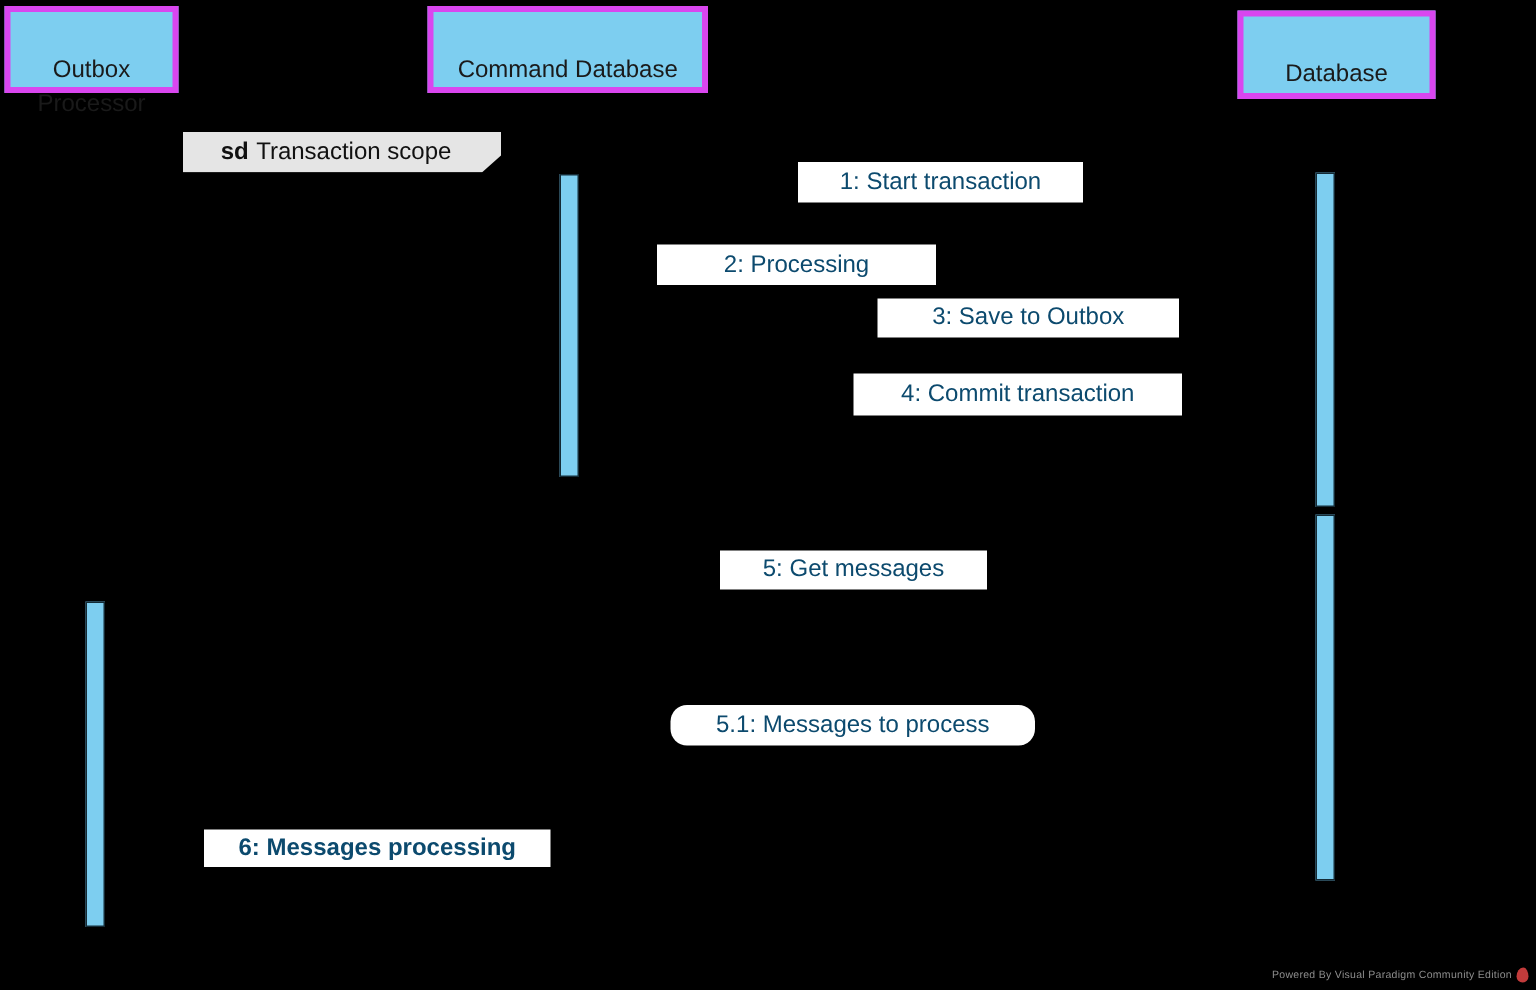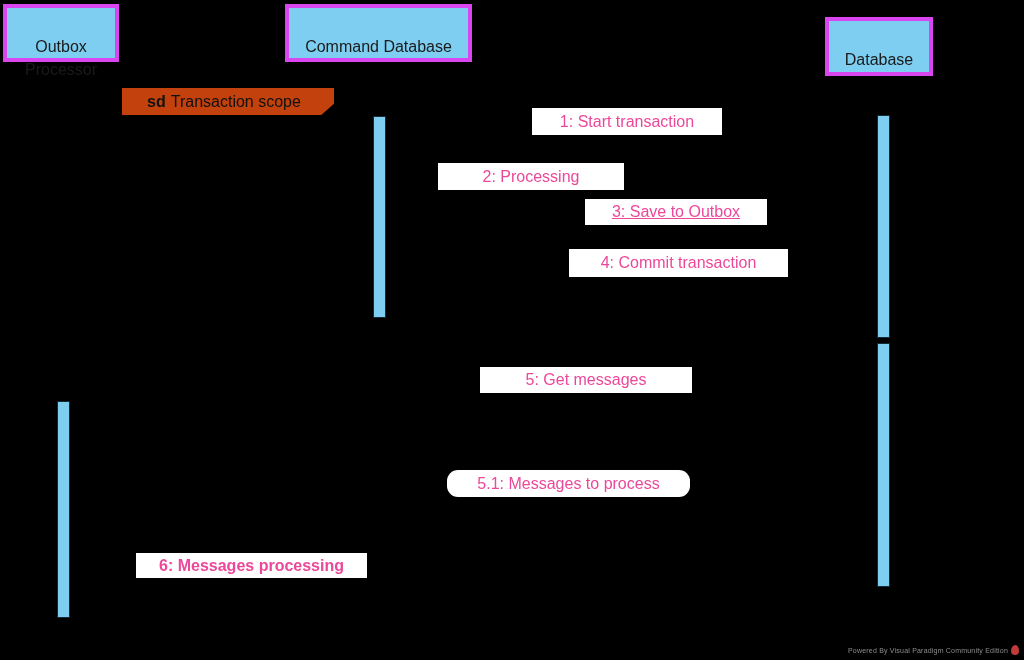--- a/index.html
+++ b/index.html
@@ -28,34 +28,34 @@
   .activation {
     position: absolute;
     background: #7DCEF0;
     border: 1px solid #142b36;
     box-sizing: border-box;
   }
 
   .msg-label {
     position: absolute;
     background: #FFFFFF;
-    color: #ec4899;
+    color: #0c4a6e;
     font-size: 16px;
     display: flex;
     align-items: center;
     justify-content: center;
     box-sizing: border-box;
     white-space: nowrap;
   }
 
   .sd-label {
     position: absolute;
     left: 122px; top: 88px;
     width: 212px; height: 27px;
-    background: #c2410c;
+    background: #e5e5e5;
     color: #111111;
     font-size: 16px;
     display: flex;
     align-items: center;
     justify-content: center;
     box-sizing: border-box;
     clip-path: polygon(0 0, 100% 0, 100% 58%, 94% 100%, 0 100%);
     padding-right: 8px;
   }
   .sd-keyword { font-weight: bold; margin-right: 5px; }
@@ -85,43 +85,43 @@
 
   <div class="participant" style="left:3px; top:4px; width:116px; height:58px;">
     <span>Outbox
 Processor</span>
   </div>
 
   <div class="participant" style="left:285px; top:4px; width:187px; height:58px;">
     <span>Command Database</span>
   </div>
 
-  <div class="participant" style="left:825px; top:17px; width:108px; height:59px;">
+  <div class="participant" style="left:825px; top:7px; width:132px; height:59px;">
     <span>Database</span>
   </div>
 
   <div class="sd-label">
     <span class="sd-keyword">sd</span>
     <span>Transaction scope</span>
   </div>
 
   <div class="activation" style="left:373px; top:116px; width:13px; height:202px;"></div>
   <div class="activation" style="left:877px; top:115px; width:13px; height:223px;"></div>
   <div class="activation" style="left:877px; top:343px; width:13px; height:244px;"></div>
   <div class="activation" style="left:57px; top:401px; width:13px; height:217px;"></div>
 
   <div class="msg-label" style="left:532px; top:108px; width:190px; height:27px;">1: Start transaction</div>
 
   <div class="msg-label" style="left:438px; top:163px; width:186px; height:27px;">2: Processing</div>
 
-  <div class="msg-label" style="left:585px; top:199px; width:182px; height:26px;text-decoration:underline;">3: Save to Outbox</div>
+  <div class="msg-label" style="left:585px; top:199px; width:201px; height:26px;">3: Save to Outbox</div>
 
   <div class="msg-label" style="left:569px; top:249px; width:219px; height:28px;">4: Commit transaction</div>
 
-  <div class="msg-label" style="left:480px; top:367px; width:212px; height:26px;">5: Get messages</div>
+  <div class="msg-label" style="left:480px; top:367px; width:178px; height:26px;">5: Get messages</div>
 
   <div class="msg-label" style="left:447px; top:470px; width:243px; height:27px;border-radius:11px;">5.1: Messages to process</div>
 
   <div class="msg-label" style="left:136px; top:553px; width:231px; height:25px;font-weight:bold;">6: Messages processing</div>
 
   <div class="watermark">
     <span class="watermark-text">Powered By Visual Paradigm Community Edition</span>
     <span class="watermark-logo"></span>
   </div>
 

